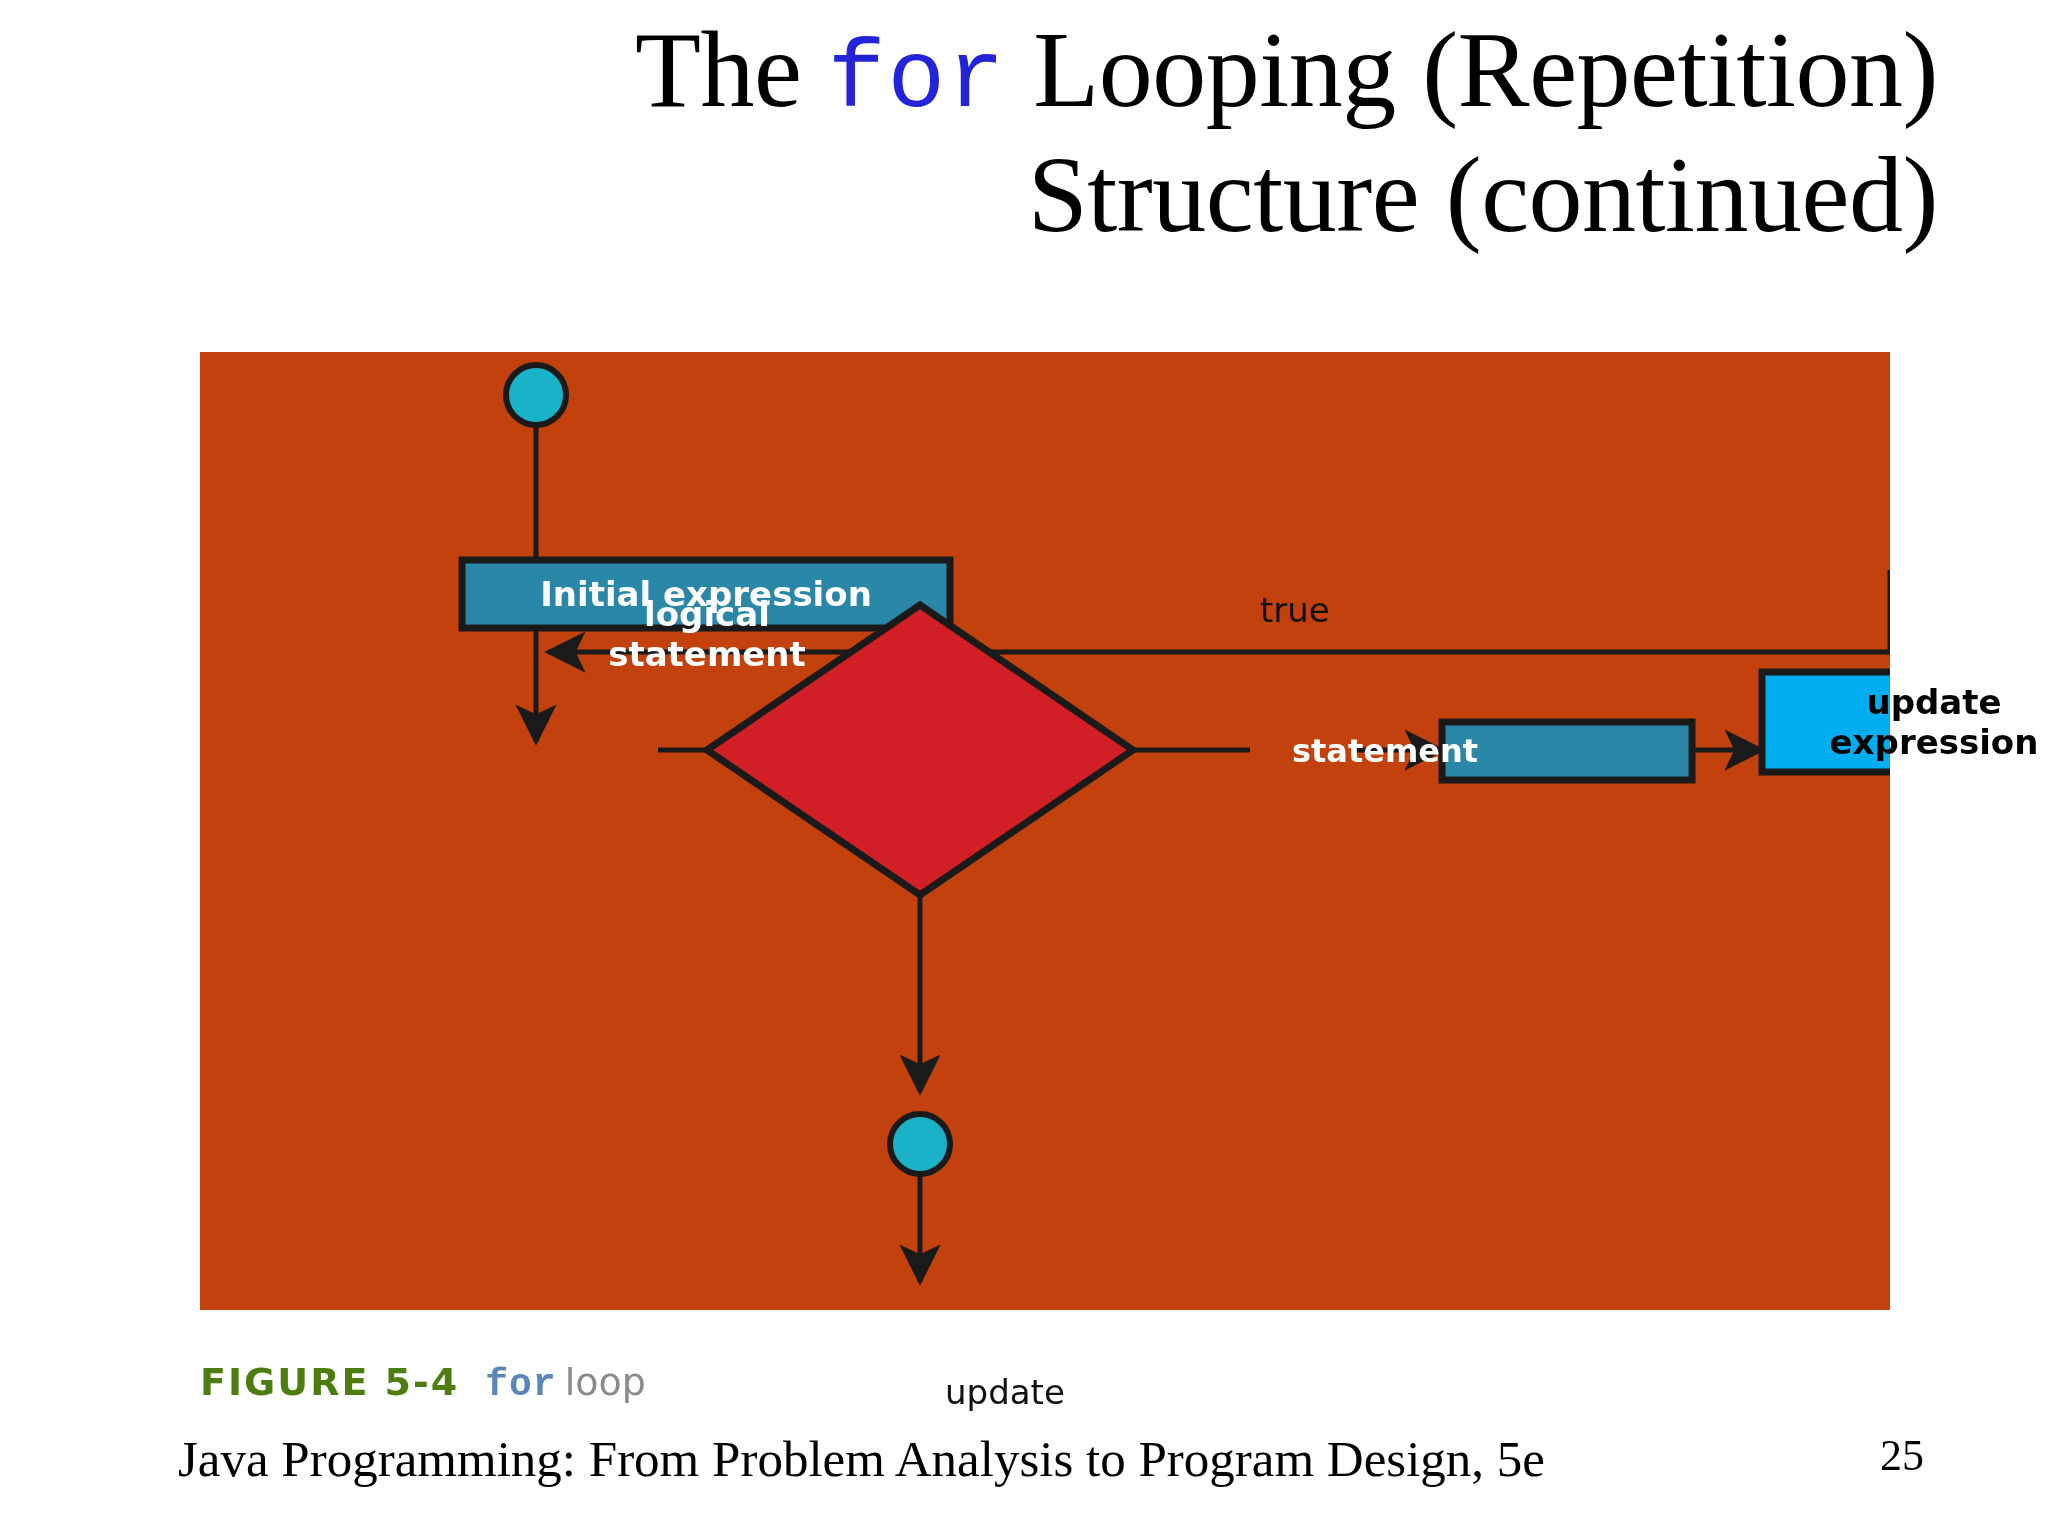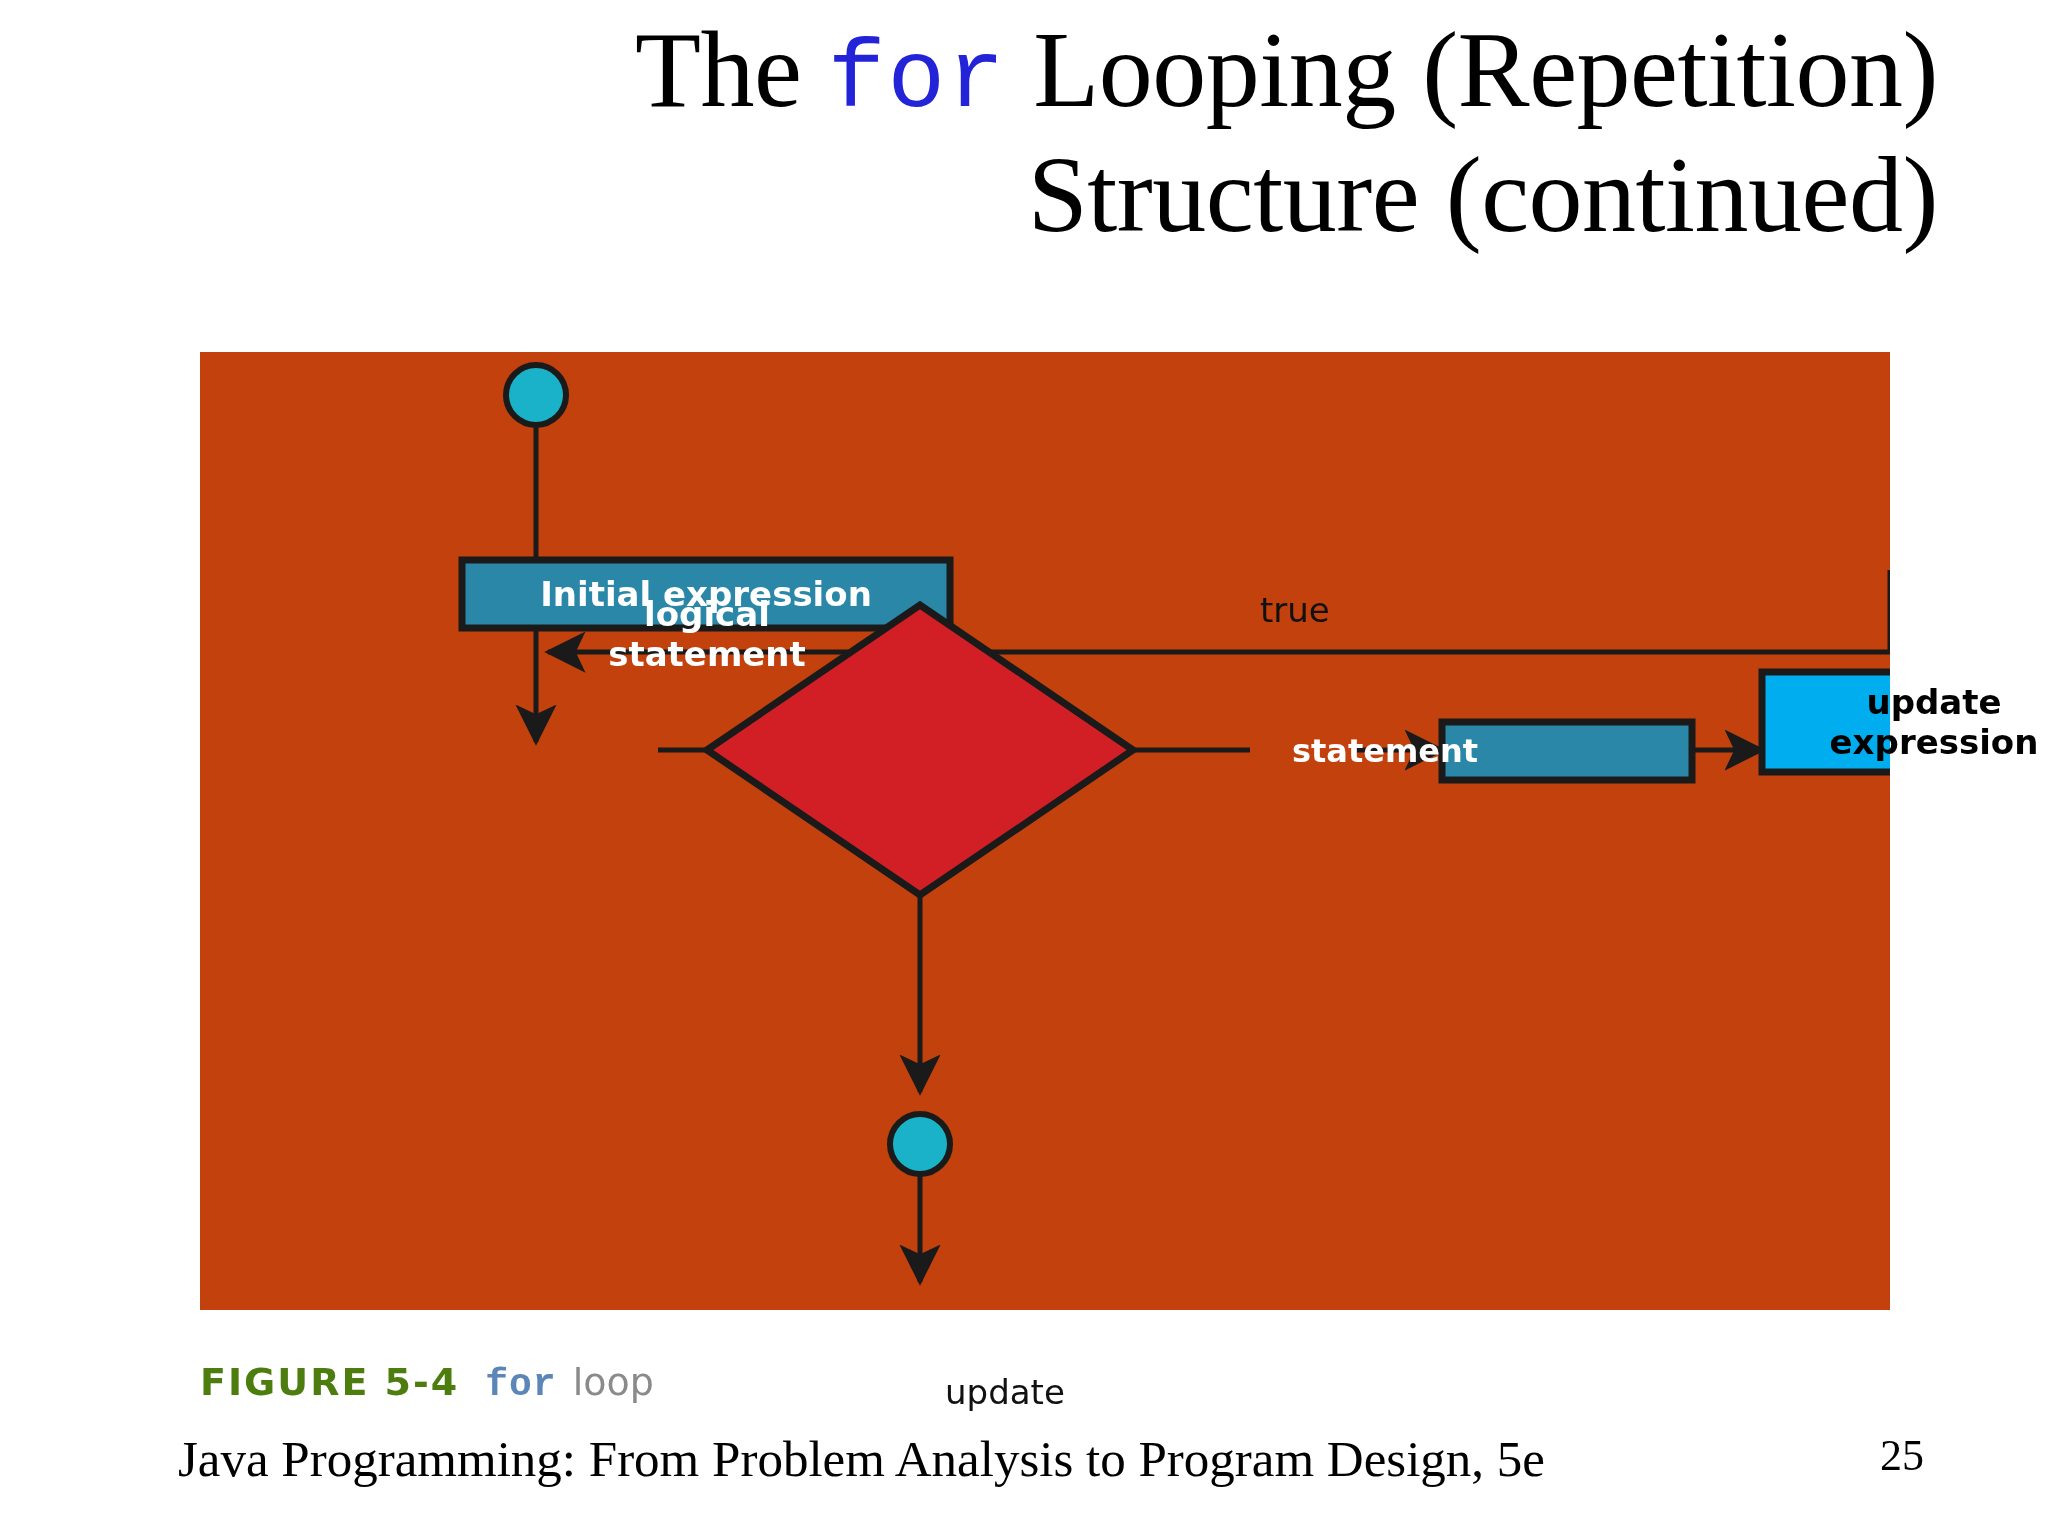--- a/index.html
+++ b/index.html
@@ -116,21 +116,21 @@
   }
   #caption-kw {
     font-family: "Liberation Mono", monospace;
     color: #5b87b8;
     font-weight: bold;
     margin-left: 26px;
     letter-spacing: 1px;
   }
   #caption-rest {
     color: #8a8a8a;
-    margin-left: 16px;
+    margin-left: 8px;
   }
 
   
   #footer {
     position: absolute;
     left: 0;
     top: 1430px;
     width: 2048px;
     height: 60px;
   }

